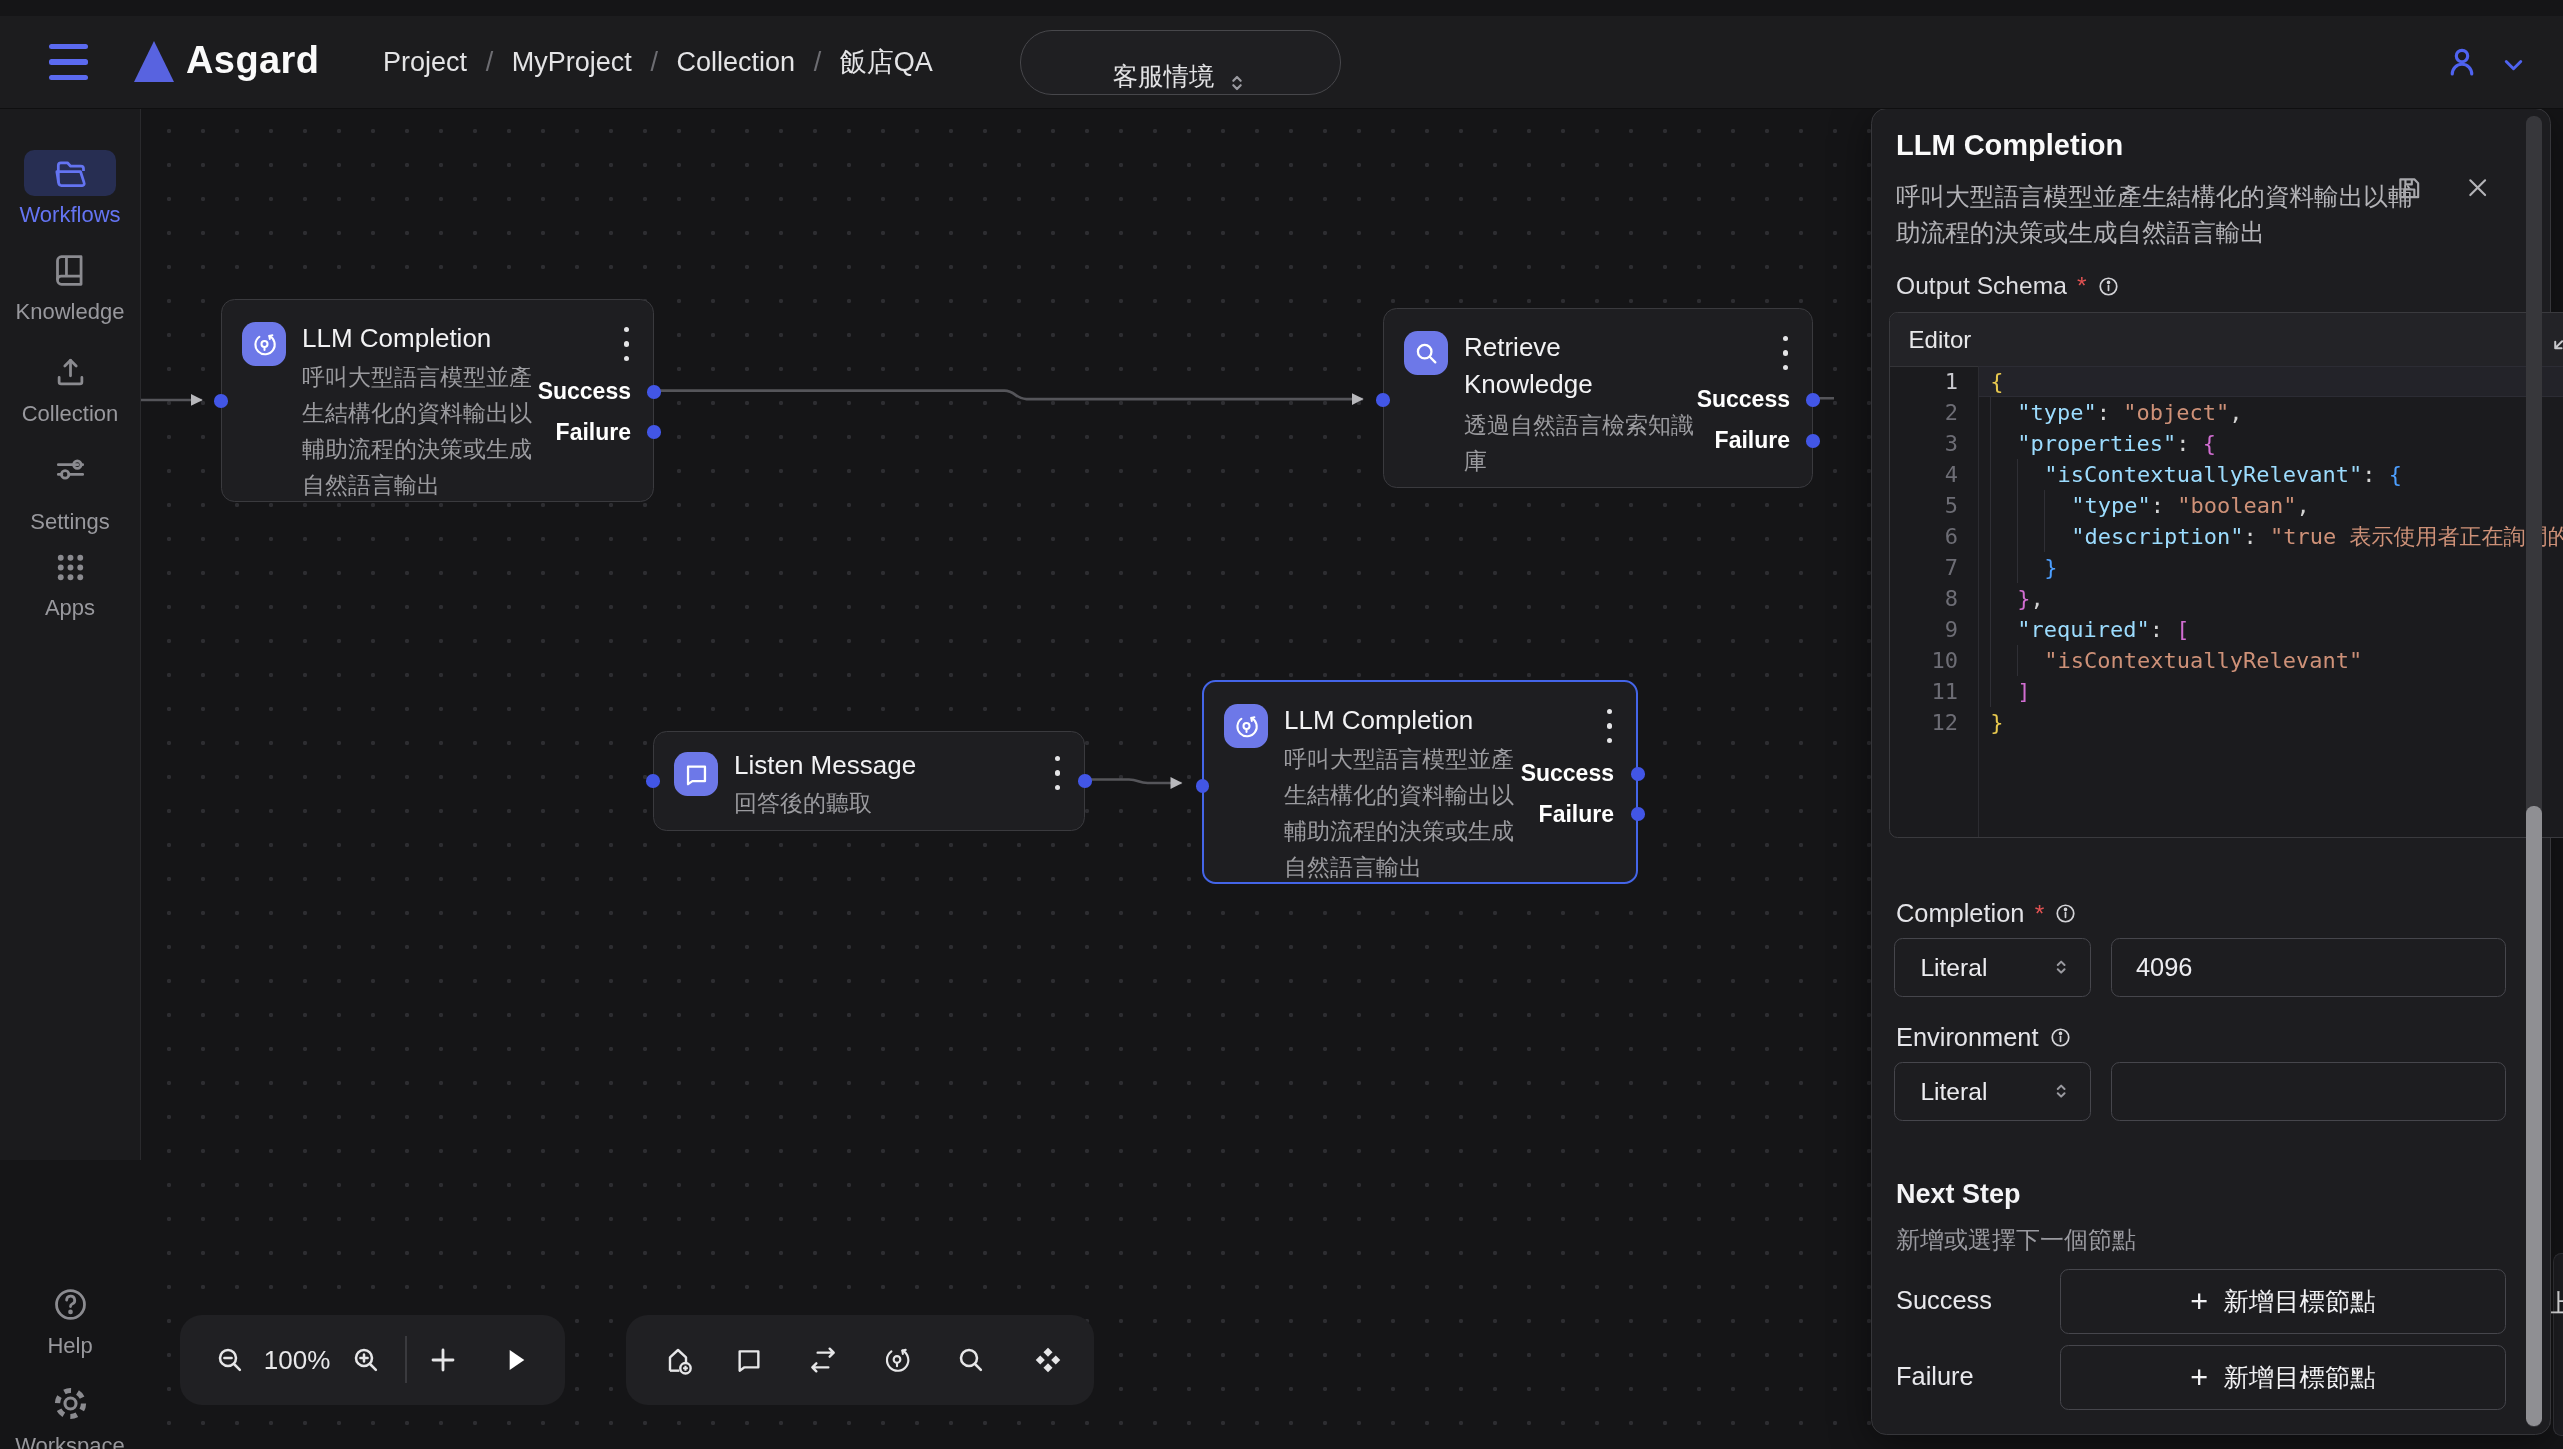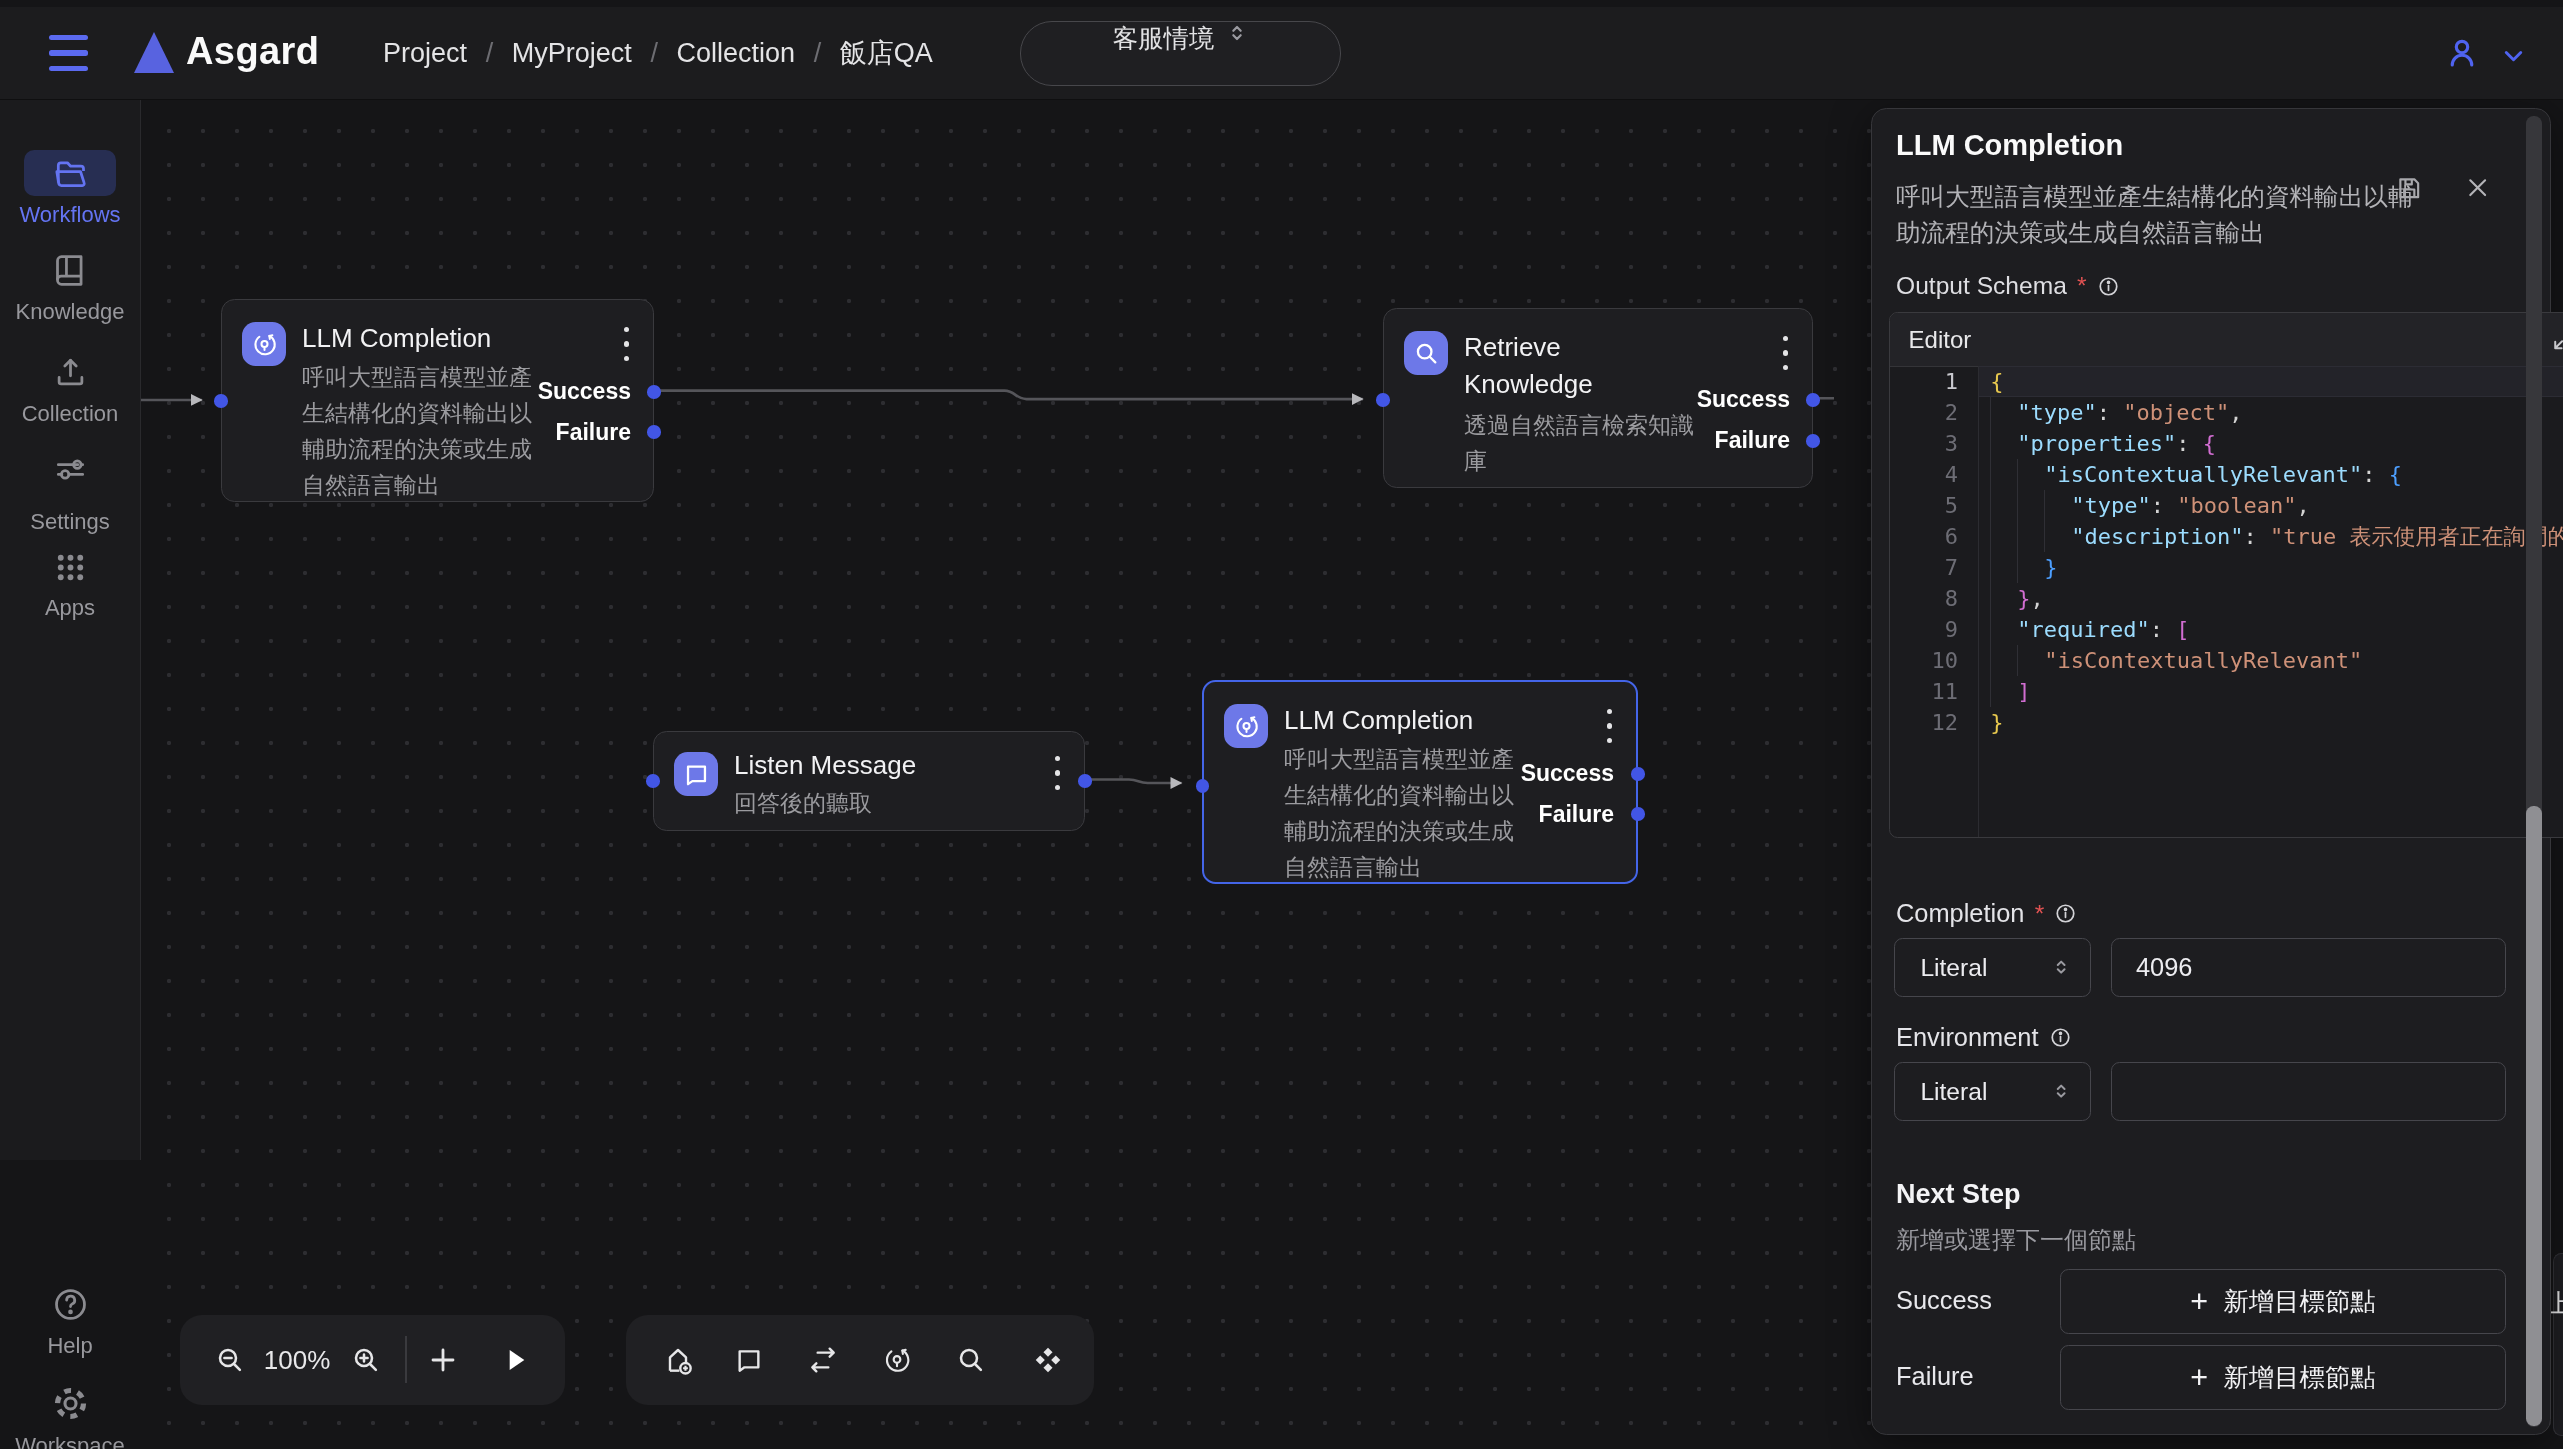--- a/index.html
+++ b/index.html
@@ -2,28 +2,28 @@
 <html style="font-size:13.6px"><head>
 <meta charset="utf-8">
 <style>
   html,body{margin:0;padding:0;}
   body{
     width:2563px;height:1449px;position:relative;overflow:hidden;
     background:#151517;font-family:"Liberation Sans",sans-serif;
     -webkit-font-smoothing:antialiased;color:#e8e8e8;
   }
   
-  .topbar{position:absolute;left:0;top:7px;width:2563px;height:92px;background:#1c1c1e;border-bottom:0.8px solid #0f0f10;z-index:40;}
+  .topbar{position:absolute;left:0;top:16px;width:2563px;height:92px;background:#1c1c1e;border-bottom:0.8px solid #0f0f10;z-index:40;}
   .hamburger{position:absolute;left:49px;top:28px;width:39px;height:36px;display:flex;flex-direction:column;justify-content:space-between;cursor:pointer;}
   .hamburger span{display:block;height:5.1px;border-radius:2.5px;background:#5b6af0;}
   .logo-tri{position:absolute;left:134px;top:25.4px;width:0;height:0;border-left:20.3px solid transparent;border-right:20.3px solid transparent;border-bottom:41px solid #5863e0;}
   .logo-text{position:absolute;left:186px;top:23px;font-size:38px;font-weight:700;color:#fafafa;letter-spacing:0.4px;}
   .crumbs{position:absolute;left:383px;top:0;height:92px;display:flex;align-items:center;gap:18.6px;font-size:27px;color:#e4e4e6;}
   .crumb-sep{color:#6d6d72;}
-  .env-select{position:absolute;left:1020px;top:13.6px;width:319px;height:63px;border:1.3px solid #47474b;border-radius:32px;display:flex;align-items:flex-start;justify-content:center;gap:12px;background:#1f1f22;cursor:pointer;}
+  .env-select{position:absolute;left:1020px;top:13.6px;width:319px;height:63px;border:1.3px solid #47474b;border-radius:32px;display:flex;align-items:flex-end;justify-content:center;gap:12px;background:#1f1f22;cursor:pointer;}
   .env-select .txt{font-size:25.4px;color:#e2e2e4;}
   .account-label{position:absolute;left:2116px;top:0;height:92px;display:flex;align-items:center;font-size:27px;color:#ababaf;}
   .person-ic{position:absolute;left:2444px;top:28px;}
   .acct-chev{position:absolute;left:2499px;top:34px;}
   
   .sidebar{position:absolute;left:0;top:92px;width:140px;height:1068px;background:#1b1b1d;border-right:0.8px solid #2a2a2d;z-index:35;}
   .side-item{position:absolute;left:0;width:140px;text-align:center;cursor:pointer;}
   .side-icon{display:inline-block;}
   .side-label{position:absolute;left:0;width:140px;text-align:center;font-size:22px;color:#98989d;}
   .side-label.active{color:#6474f2;}

